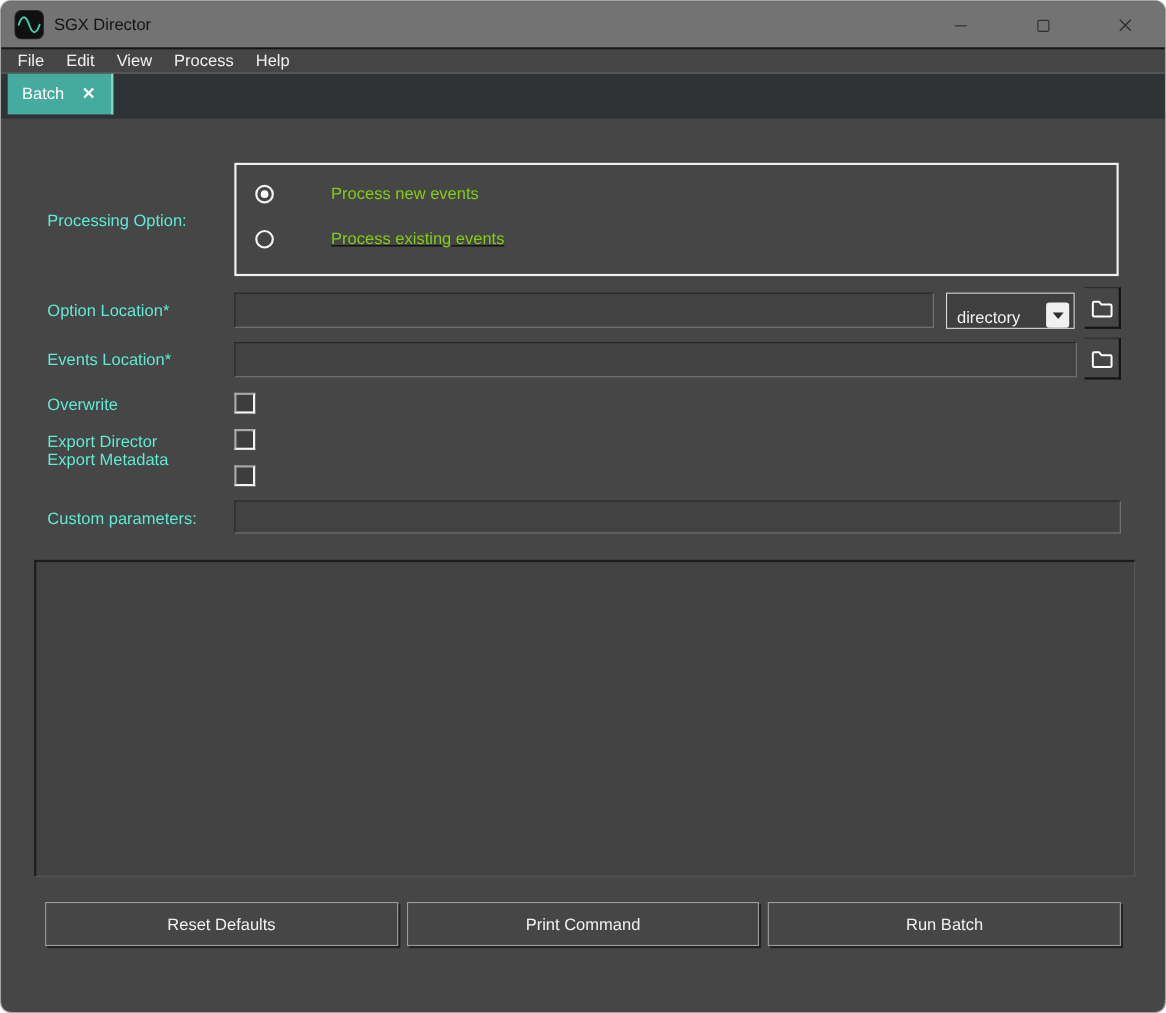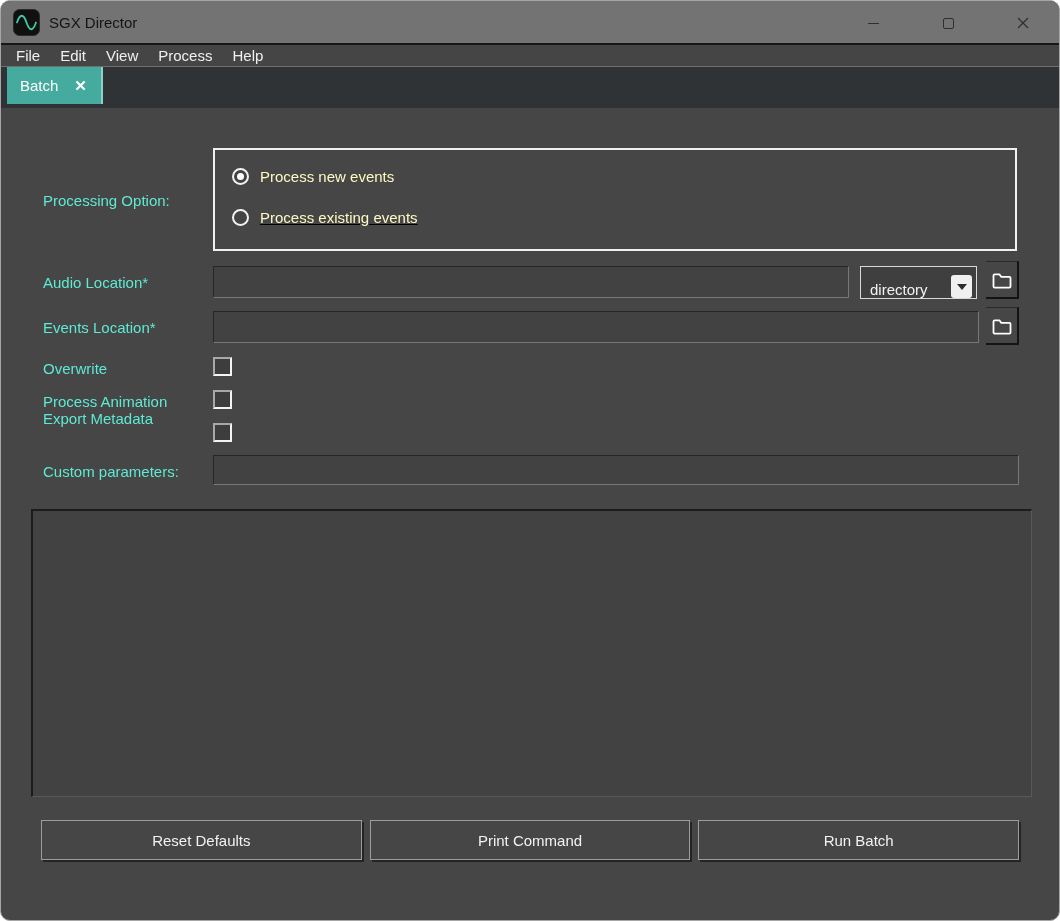--- a/index.html
+++ b/index.html
@@ -47,21 +47,21 @@
     border:2px solid #f0f0f0;background:#464646;
   }
   .radio-row{position:absolute;left:17px;display:flex;align-items:center;gap:11px;cursor:default;}
   .radio{
     width:17px;height:17px;border:2px solid #f2f2f2;border-radius:50%;
     background:#444444;position:relative;flex:0 0 auto;
   }
   .radio.selected::after{
     content:"";position:absolute;left:3px;top:3px;width:7px;height:7px;border-radius:50%;background:#ffffff;
   }
-  .radio-label{color:#fef9c3;font-size:15px;}
+  .radio-label{color:#84cc16;font-size:15px;margin-left:41px;}
   
   .text-input{
     position:absolute;background:#424242;color:#efefef;font-size:14px;
     border-style:solid;border-width:1px;
     border-top-color:#262626;border-left-color:#262626;
     border-bottom-color:#787878;border-right-color:#787878;
     padding:0 8px;outline:none;font-family:"Liberation Sans",sans-serif;
   }
   
   .combo{
@@ -149,21 +149,21 @@
       <div class="radio-row" style="top:18px;">
         <span class="radio selected"></span>
         <span class="radio-label">Process new events</span>
       </div>
       <div class="radio-row" style="top:59px;text-decoration:underline;">
         <span class="radio"></span>
         <span class="radio-label">Process existing events</span>
       </div>
     </div>
 
-    <span class="field-label" style="top:166px;">Audio Location*</span>
+    <span class="field-label" style="top:166px;">Option Location*</span>
     <input class="text-input" style="left: 212px; top: 158px; width: 636px; height: 32px;" value="">
     <div class="combo">
       <span class="combo-value">directory</span>
       <span class="combo-arrow-btn">
         <span class="combo-arrow"></span>
       </span>
     </div>
     <div class="folder-btn" style="top:153px;">
       <svg width="24" height="24" viewBox="0 0 24 24">
         <path d="M3.5 18.5 V7.5 a1.2 1.2 0 0 1 1.2-1.2 h4.6 l2 2.6 h8 a1.2 1.2 0 0 1 1.2 1.2 v8.4 a1.2 1.2 0 0 1-1.2 1.2 h-14.6 a1.2 1.2 0 0 1-1.2-1.2 z" fill="none" stroke="#ffffff" stroke-width="1.8" stroke-linejoin="round"></path>
@@ -174,21 +174,21 @@
     <input class="text-input" style="left: 212px; top: 203px; width: 766px; height: 32px;" value="">
     <div class="folder-btn" style="top:199px;">
       <svg width="24" height="24" viewBox="0 0 24 24">
         <path d="M3.5 18.5 V7.5 a1.2 1.2 0 0 1 1.2-1.2 h4.6 l2 2.6 h8 a1.2 1.2 0 0 1 1.2 1.2 v8.4 a1.2 1.2 0 0 1-1.2 1.2 h-14.6 a1.2 1.2 0 0 1-1.2-1.2 z" fill="none" stroke="#ffffff" stroke-width="1.8" stroke-linejoin="round"></path>
       </svg>
     </div>
 
     <span class="field-label" style="top:252px;">Overwrite</span>
     <span class="checkbox" style="top:249px;"></span>
 
-    <span class="field-label" style="top:285px;">Process Animation</span>
+    <span class="field-label" style="top:285px;">Export Director</span>
     <span class="checkbox" style="top:282px;"></span>
 
     <span class="field-label" style="top:302px;">Export Metadata</span>
     <span class="checkbox" style="top:315px;"></span>
 
     <span class="field-label" style="top:355px;">Custom parameters:</span>
     <input class="text-input" style="left: 212px; top: 347px; width: 806px; height: 30px;" value="">
 
     <div class="output"></div>
 

